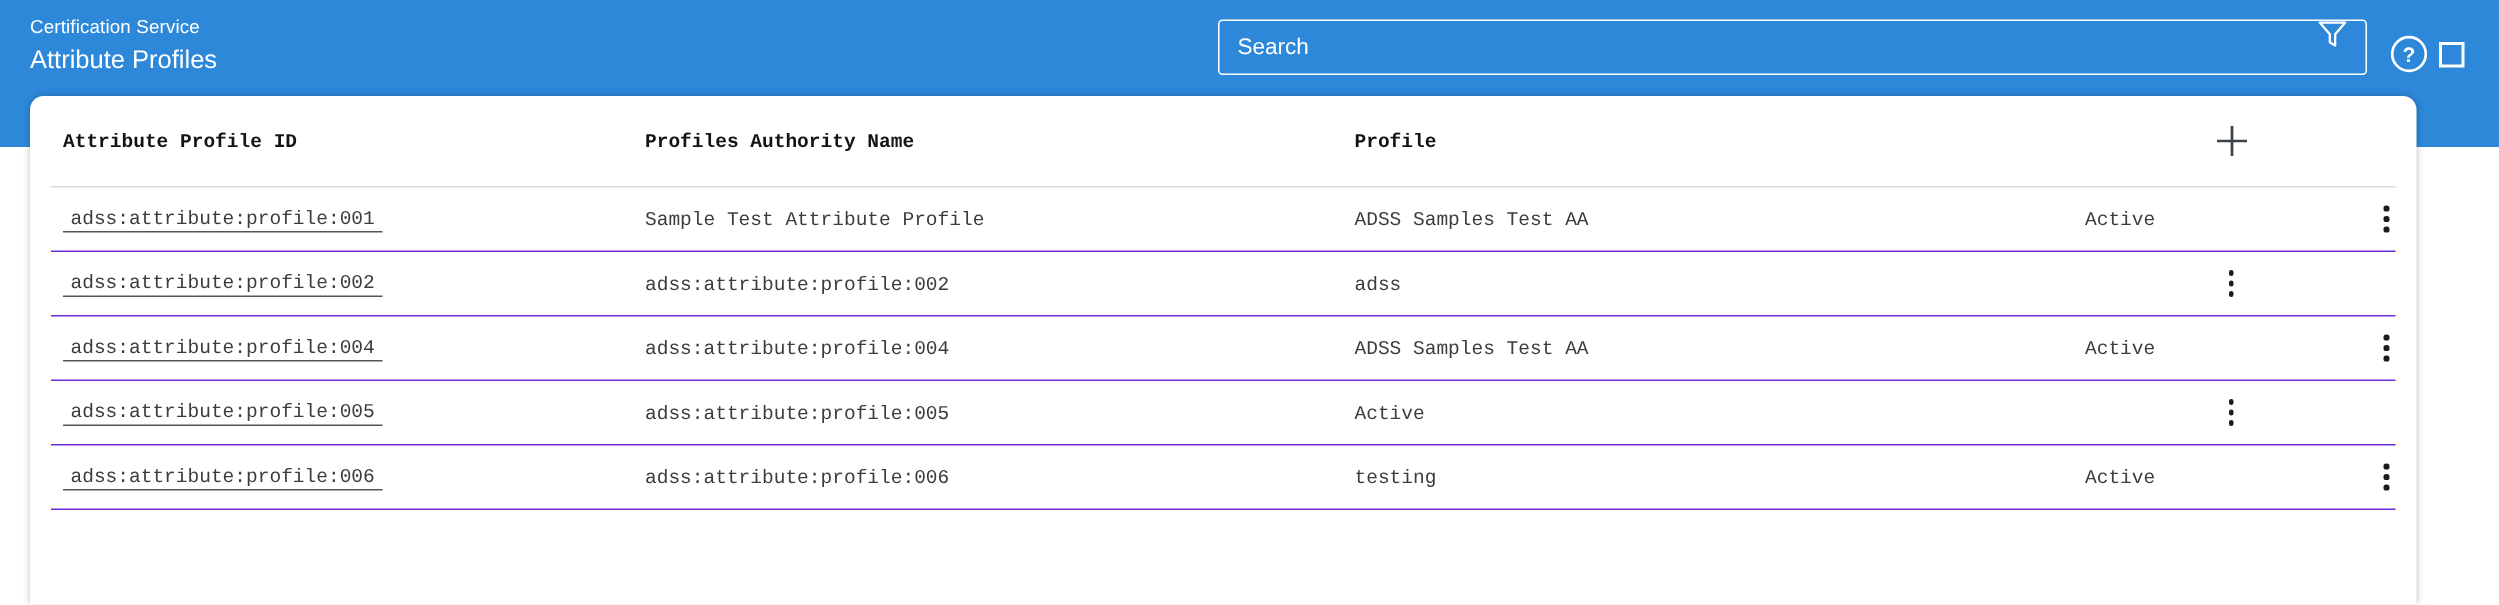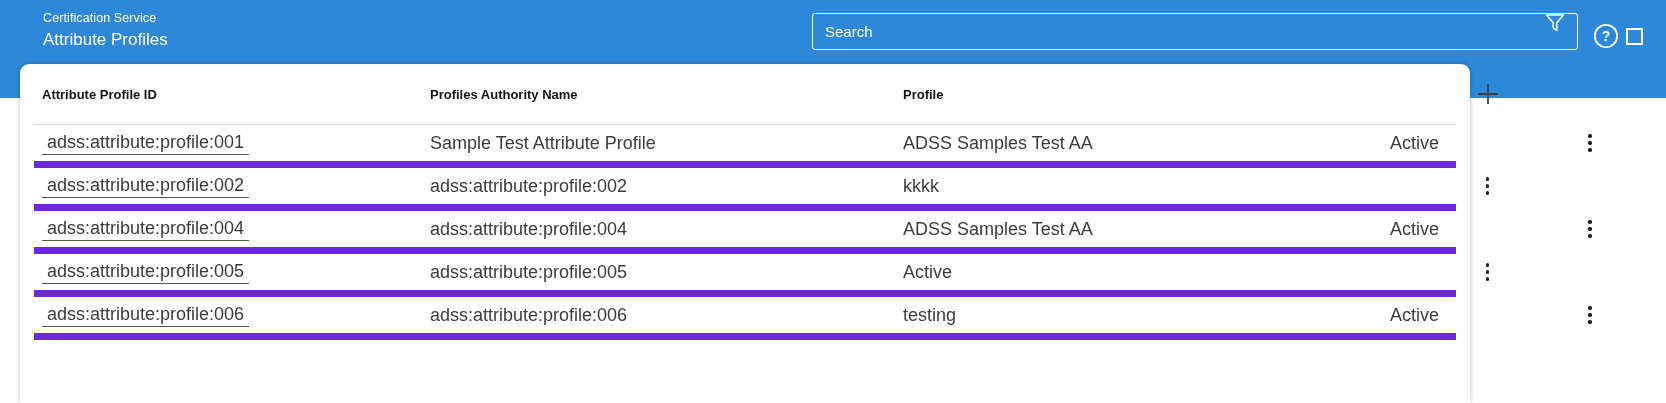--- a/index.html
+++ b/index.html
@@ -6,21 +6,21 @@
   .app {
     position: relative; width: 1666px; height: 403px;
     background: #ffffff; overflow: hidden;
     font-family: "Liberation Sans", sans-serif;
   }
   
   .header-band {
     position: absolute; top: 0; left: 0; width: 100%; height: 98px;
     background: var(--accent, #2d88d9);
   }
-  .titles { position: absolute; left: 20px; top: 10px; color: #fff; margin-left: 23px; }
+  .titles { position: absolute; left: 20px; top: 10px; color: #fff; }
   .service-label { font-size: 12.5px; line-height: 16px; letter-spacing: 0.1px; }
   .page-title { font-size: 17px; line-height: 26px; margin-top: 1px; font-weight: 400; }
 
   .search-box {
     position: absolute; left: 812px; top: 13px; width: 766px; height: 37px;
     border: 1px solid #ffffff; border-radius: 3px; box-sizing: border-box;
     display: flex; align-items: flex-start;
   }
   .search-input {
     flex: 1; height: 100%; background: transparent; border: none; outline: none;
@@ -37,39 +37,40 @@
     background: none; border: none; padding: 0; cursor: pointer;
   }
   .win-btn {
     position: absolute; left: 1626px; top: 28px; width: 17px; height: 17px;
     background: transparent; border: 2px solid #ffffff; padding: 0;
     box-sizing: border-box; cursor: pointer;
   }
 
   
   .card {
-    position: absolute; left: 20px; top: 64px; width: 1450px; bottom: 0;
+    position: absolute; left: 20px; top: 64px; width: 1591px; bottom: 0;
     background: #ffffff; border-radius: 9px 9px 0 0;
     box-shadow: 0 0 5px rgba(0,0,0,0.25);
+    font-family: Liberation Mono, monospace;
   }
   .table { margin: 0 14px; }
   .thead, .trow {
     display: grid;
     grid-template-columns: 388px 473px 487px 195px 1fr;
     align-items: center;
     padding-left: 8px;
     box-sizing: border-box;
   }
   .thead {
     height: 61px; border-bottom: 1px solid #d9d9d9;
     font-size: 13px; font-weight: bold; color: #141414;
   }
   .trow {
-    height: 43px; border-bottom: 7px solid #6d28d9;
-    font-size: 18px; color: #3c3c3c;
+    height: 43px; border-bottom: 1px solid #6d28d9;
+    font-size: 13px; color: #3c3c3c;
   }
   .id-link {
     color: #3c3c3c; text-decoration: none; cursor: pointer;
     border-bottom: 1px solid #555; padding: 0 5px 1px 5px;
     justify-self: start;
   }
   .add-btn, .kebab-btn {
     background: none; border: none; cursor: pointer;
     justify-self: center; padding: 3px;
     display: flex; flex-direction: column; align-items: center;
@@ -135,21 +136,21 @@
         <button class="kebab-btn">
           <span class="kebab-dot"></span>
             <span class="kebab-dot"></span>
             <span class="kebab-dot"></span>
         </button>
       </div>
 
       <div class="trow">
         <a class="id-link">adss:attribute:profile:002</a>
         <div>adss:attribute:profile:002</div>
-        <div>kkkk</div>
+        <div>adss</div>
         <button class="kebab-btn">
           <span class="kebab-dot"></span>
             <span class="kebab-dot"></span>
             <span class="kebab-dot"></span>
         </button>
       </div>
 
       <div class="trow">
         <a class="id-link">adss:attribute:profile:004</a>
         <div>adss:attribute:profile:004</div>

